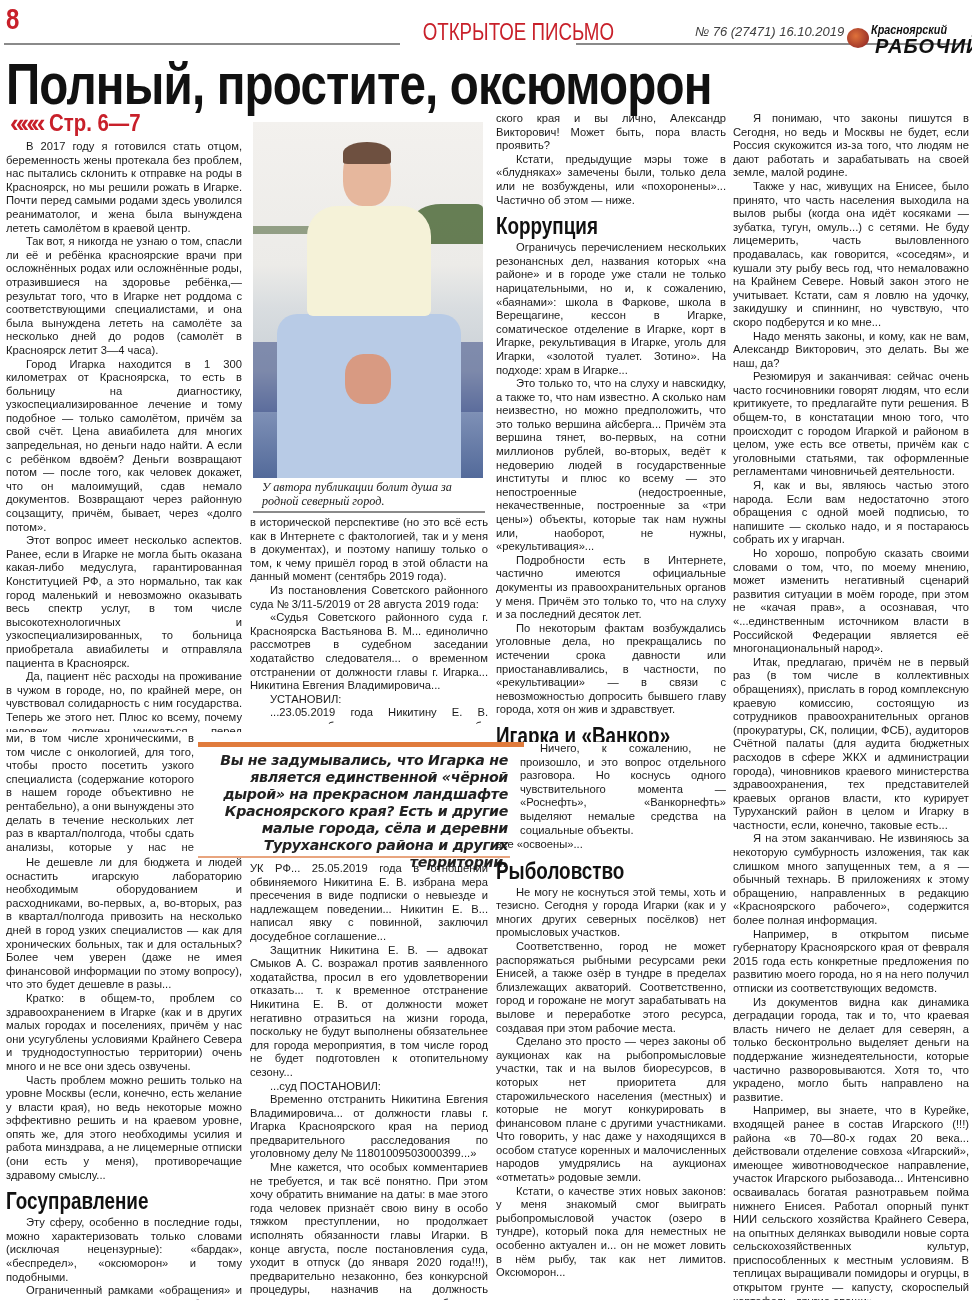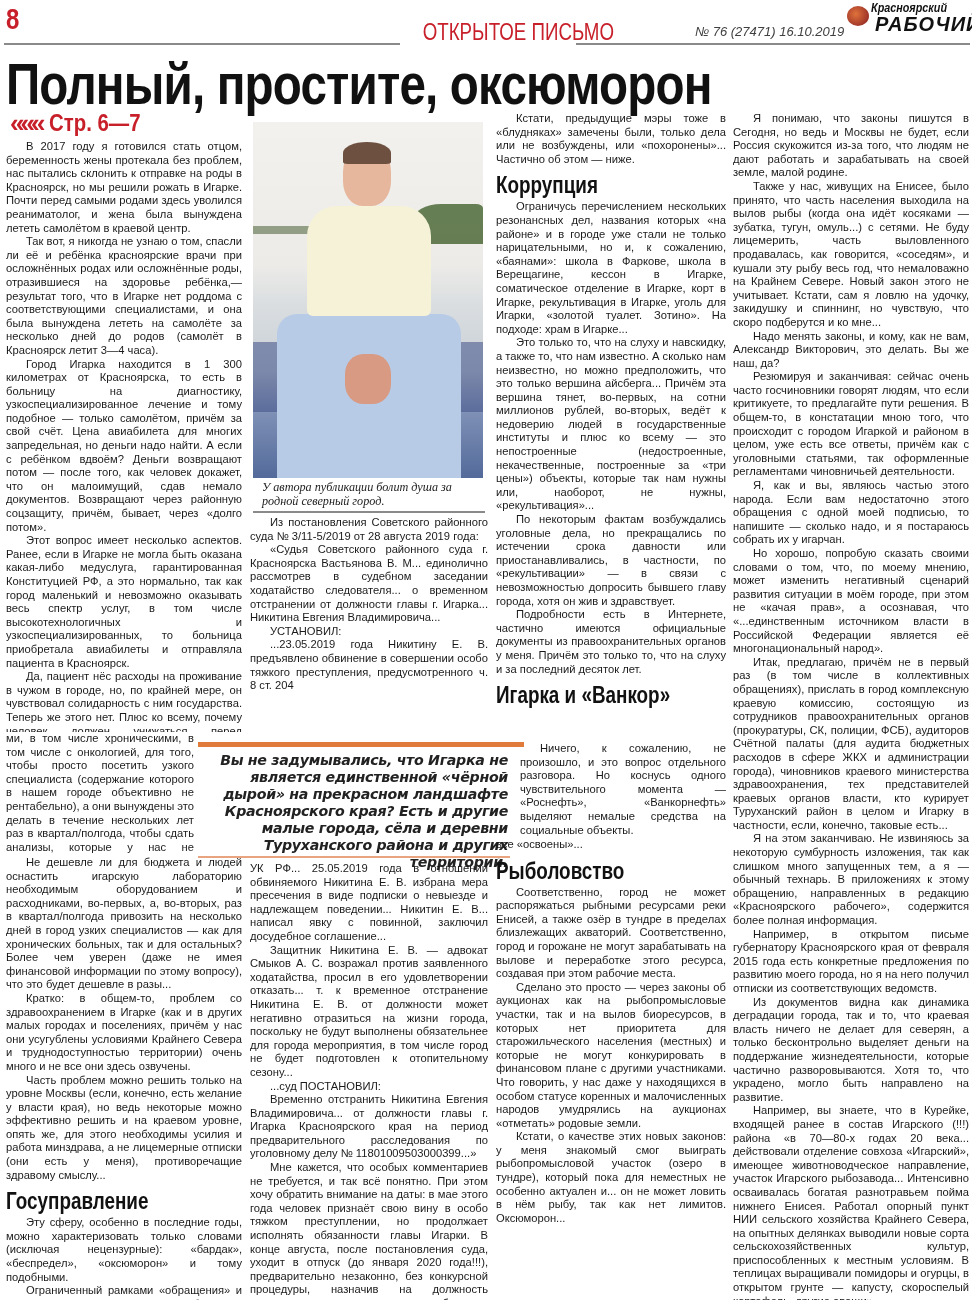--- a/index.html
+++ b/index.html
@@ -5,21 +5,21 @@
   * { box-sizing: border-box; margin: 0; padding: 0; }
   html, body { width: 972px; height: 1300px; background: #fff; overflow: hidden; }
   body { font-family: "Liberation Sans", sans-serif; color: #1a1a1a; position: relative; }
 
   .masthead { position: absolute; left: 0; top: 0; width: 972px; height: 48px; }
   .page-num { position: absolute; left: 6px; top: 2px; font-family: "Liberation Sans", sans-serif; font-weight: bold; font-size: 30px; color: #c8202a; transform: scaleX(0.8); transform-origin: left; }
   .rule-l { position: absolute; left: 4px; top: 43px; width: 396px; height: 2px; background: #8a8a8a; }
   .rule-r { position: absolute; left: 576px; top: 43px; width: 394px; height: 2px; background: #8a8a8a; }
   .rubric { position: absolute; left: 404px; top: 18px; width: 170px; text-align: center; font-family: "Liberation Sans Narrow", "Liberation Sans", sans-serif; font-size: 24px; color: #c8202a; letter-spacing: 0px; transform: scaleX(0.78); transform-origin: center; white-space: nowrap; }
   .issue { position: absolute; left: 695px; top: 24px; font-style: italic; font-size: 13px; color: #404040; white-space: nowrap; }
-  .logo { position: absolute; left: 845px; top: 0; width: 125px; height: 36px; }
+  .logo { position: absolute; left: 845px; top: 22px; width: 125px; height: 36px; }
   .logo-emblem { position: absolute; left: 2px; top: 6px; width: 22px; height: 20px; border-radius: 50%; background: radial-gradient(circle at 40% 40%, #e0723a, #a0362a 70%); }
   .logo-top { position: absolute; left: 26px; top: 1px; font-style: italic; font-weight: bold; font-size: 12px; color: #111; transform: scaleX(0.9); transform-origin: left; white-space: nowrap; }
   .logo-bottom { position: absolute; left: 30px; top: 13px; font-style: italic; font-weight: bold; font-size: 20px; color: #111; letter-spacing: 1px; white-space: nowrap; }
 
   .headline { position: absolute; left: 6px; top: 50px; font-family: "Liberation Sans", sans-serif; font-weight: bold; font-size: 58px; color: #111; white-space: nowrap; transform: scaleX(0.82); transform-origin: left; letter-spacing: -1px; }
 
   .ref { position: absolute; left: 10px; top: 110px; height: 26px; display: flex; align-items: center; gap: 8px; }
   .ref-arrows { color: #c8202a; font-weight: bold; font-size: 26px; letter-spacing: -4px; }
   .ref-label { color: #c8202a; font-weight: bold; font-size: 24px; transform: scaleX(0.85); transform-origin: left; white-space: nowrap; }
 
@@ -110,20 +110,21 @@
   <div class="legs"></div>
   <div class="shirt"></div>
   <div class="head"></div>
   <div class="hair"></div>
   <div class="hands"></div>
 </div>
 <div class="caption">У автора публикации болит душа за родной северный город.</div>
 <div class="cap-rule"></div>
 
 <div class="col c2a">
+  <p class="noind">в исторической перспективе (но это всё есть как в Интернете с фактологией, так и у меня в документах), и поэтому напишу только о том, к чему пришёл город в этой области на данный момент (сентябрь 2019 года).</p>
   <p>Из постановления Советского районного суда № 3/11-5/2019 от 28 августа 2019 года:</p>
   <p>«Судья Советского районного суда г. Красноярска Вастьянова В. М... единолично рассмотрев в судебном заседании ходатайство следователя... о временном отстранении от должности главы г. Игарка... Никитина Евгения Владимировича...</p>
   <p>УСТАНОВИЛ:</p>
   <p>...23.05.2019 года Никитину Е. В. предъявлено обвинение в совершении особо тяжкого преступления, предусмотренного ч. 8 ст. 204</p>
 </div>
 
 <div class="quote">
   <div class="quote-top"></div>
   <div class="quote-text">Вы не задумывались, что Игарка не является единственной «чёрной дырой» на прекрасном ландшафте Красноярского края? Есть и другие малые города, сёла и деревни Туруханского района и других территорий.</div>
   <div class="quote-bottom"></div>
@@ -132,36 +133,38 @@
 <div class="col c2b">
   <p class="noind">УК РФ... 25.05.2019 года в отношении обвиняемого Никитина Е. В. избрана мера пресечения в виде подписки о невыезде и надлежащем поведении... Никитин Е. В... написал явку с повинной, заключил досудебное соглашение...</p>
   <p>Защитник Никитина Е. В. — адвокат Смыков А. С. возражал против заявленного ходатайства, просил в его удовлетворении отказать... т. к временное отстранение Никитина Е. В. от должности может негативно отразиться на жизни города, поскольку не будут выполнены обязательнее для города мероприятия, в том числе город не будет подготовлен к отопительному сезону...</p>
   <p>...суд ПОСТАНОВИЛ:</p>
   <p>Временно отстранить Никитина Евгения Владимировича... от должности главы г. Игарка Красноярского края на период предварительного расследования по уголовному делу № 11801009503000399...»</p>
   <p>Мне кажется, что особых комментариев не требуется, и так всё понятно. При этом хочу обратить внимание на даты: в мае этого года человек признаёт свою вину в особо тяжком преступлении, но продолжает исполнять обязанности главы Игарки. В конце августа, после постановления суда, уходит в отпуск (до января 2020 года!!!), предварительно незаконно, без конкурсной процедуры, назначив на должность заместителя города своего бывшего подчинённого и сделав его и. о. главы города.</p>
 
 </div>
 
 <div class="col c3a">
+  <p class="noind">ского края и вы лично, Александр Викторович! Может быть, пора власть проявить?</p>
   <p>Кстати, предыдущие мэры тоже в «блудняках» замечены были, только дела или не возбуждены, или «похоронены»... Частично об этом — ниже.</p>
   <h2>Коррупция</h2>
   <p>Ограничусь перечислением нескольких резонансных дел, названия которых «на районе» и в городе уже стали не только нарицательными, но и, к сожалению, «баянами»: школа в Фаркове, школа в Верещагине, кессон в Игарке, соматическое отделение в Игарке, корт в Игарке, рекультивация в Игарке, уголь для Игарки, «золотой туалет. Зотино». На подходе: храм в Игарке...</p>
   <p>Это только то, что на слуху и навскидку, а также то, что нам известно. А сколько нам неизвестно, но можно предположить, что это только вершина айсберга... Причём эта вершина тянет, во-первых, на сотни миллионов рублей, во-вторых, ведёт к недоверию людей в государственные институты и плюс ко всему — это непостроенные (недостроенные, некачественные, построенные за «три цены») объекты, которые так нам нужны или, наоборот, не нужны, «рекультивация»...</p>
+  <p>Подробности есть в Интернете, частично имеются официальные документы из правоохранительных органов у меня. Причём это только то, что на слуху и за последний десяток лет.</p>
   <p>По некоторым фактам возбуждались уголовные дела, но прекращались по истечении срока давности или приостанавливались, в частности, по «рекультивации» — в связи с невозможностью допросить бывшего главу города, хотя он жив и здравствует.</p>
-  <p>Подробности есть в Интернете, частично имеются официальные документы из правоохранительных органов у меня. Причём это только то, что на слуху и за последний десяток лет.</p>
   <h2>Игарка и «Ванкор»</h2>
 
 </div>
 <div class="col c3b">
   <p>Ничего, к сожалению, не произошло, и это вопрос отдельного разговора. Но коснусь одного чувствительного момента — «Роснефть», «Ванкорнефть» выделяют немалые средства на социальные объекты.</p>
   <p>Мы думали, что хоть их разворовывать не будут (побоятся?!), но — увы и ах — то ли не боятся, то ли остановиться не могут... Из последнего: неработающий корт и недостроенный храм, причём деньги</p>
 </div>
 <div class="col c3c">
   <p class="noind">все «освоены»...</p>
   <h2>Рыболовство</h2>
+  <p>Не могу не коснуться этой темы, хоть и тезисно. Сегодня у города Игарки (как и у многих других северных посёлков) нет промысловых участков.</p>
   <p>Соответственно, город не может распоряжаться рыбными ресурсами реки Енисей, а также озёр в тундре в пределах близлежащих акваторий. Соответственно, город и горожане не могут зарабатывать на вылове и переработке этого ресурса, создавая при этом рабочие места.</p>
   <p>Сделано это просто — через законы об аукционах как на рыбопромысловые участки, так и на вылов биоресурсов, в которых нет приоритета для старожильческого населения (местных) и которые не могут конкурировать в финансовом плане с другими участниками. Что говорить, у нас даже у находящихся в особом статусе коренных и малочисленных народов умудрялись на аукционах «отметать» родовые земли.</p>
   <p>Кстати, о качестве этих новых законов: у меня знакомый смог выиграть рыбопромысловой участок (озеро в тундре), который пока для неместных не особенно актуален и... он не может ловить в нём рыбу, так как нет лимитов. Оксюморон...</p>
 </div>
 
 <div class="col c4">
   <p>Я понимаю, что законы пишутся в Сегодня, но ведь и Москвы не будет, если Россия скукожится из-за того, что людям не дают работать и зарабатывать на своей земле, малой родине.</p>
   <p>Также у нас, живущих на Енисее, было принято, что часть населения выходила на вылов рыбы (когда она идёт косяками — зубатка, тугун, омуль...) с сетями. Не буду лицемерить, часть выловленного продавалась, как говорится, «соседям», и кушали эту рыбу весь год, что немаловажно на Крайнем Севере. Новый закон этого не учитывает. Кстати, сам я ловлю на удочку, закидушку и спиннинг, но чувствую, что скоро подберутся и ко мне...</p>
   <p>Надо менять законы, и кому, как не вам, Александр Викторович, это делать. Вы же наш, да?</p>
   <p>Резюмируя и заканчивая: сейчас очень часто госчиновники говорят людям, что если критикуете, то предлагайте пути решения. В общем-то, в констатации мною того, что происходит с городом Игаркой и районом в целом, уже есть все ответы, причём как с уголовными статьями, так оформленные регламентами чиновничьей деятельности.</p>

